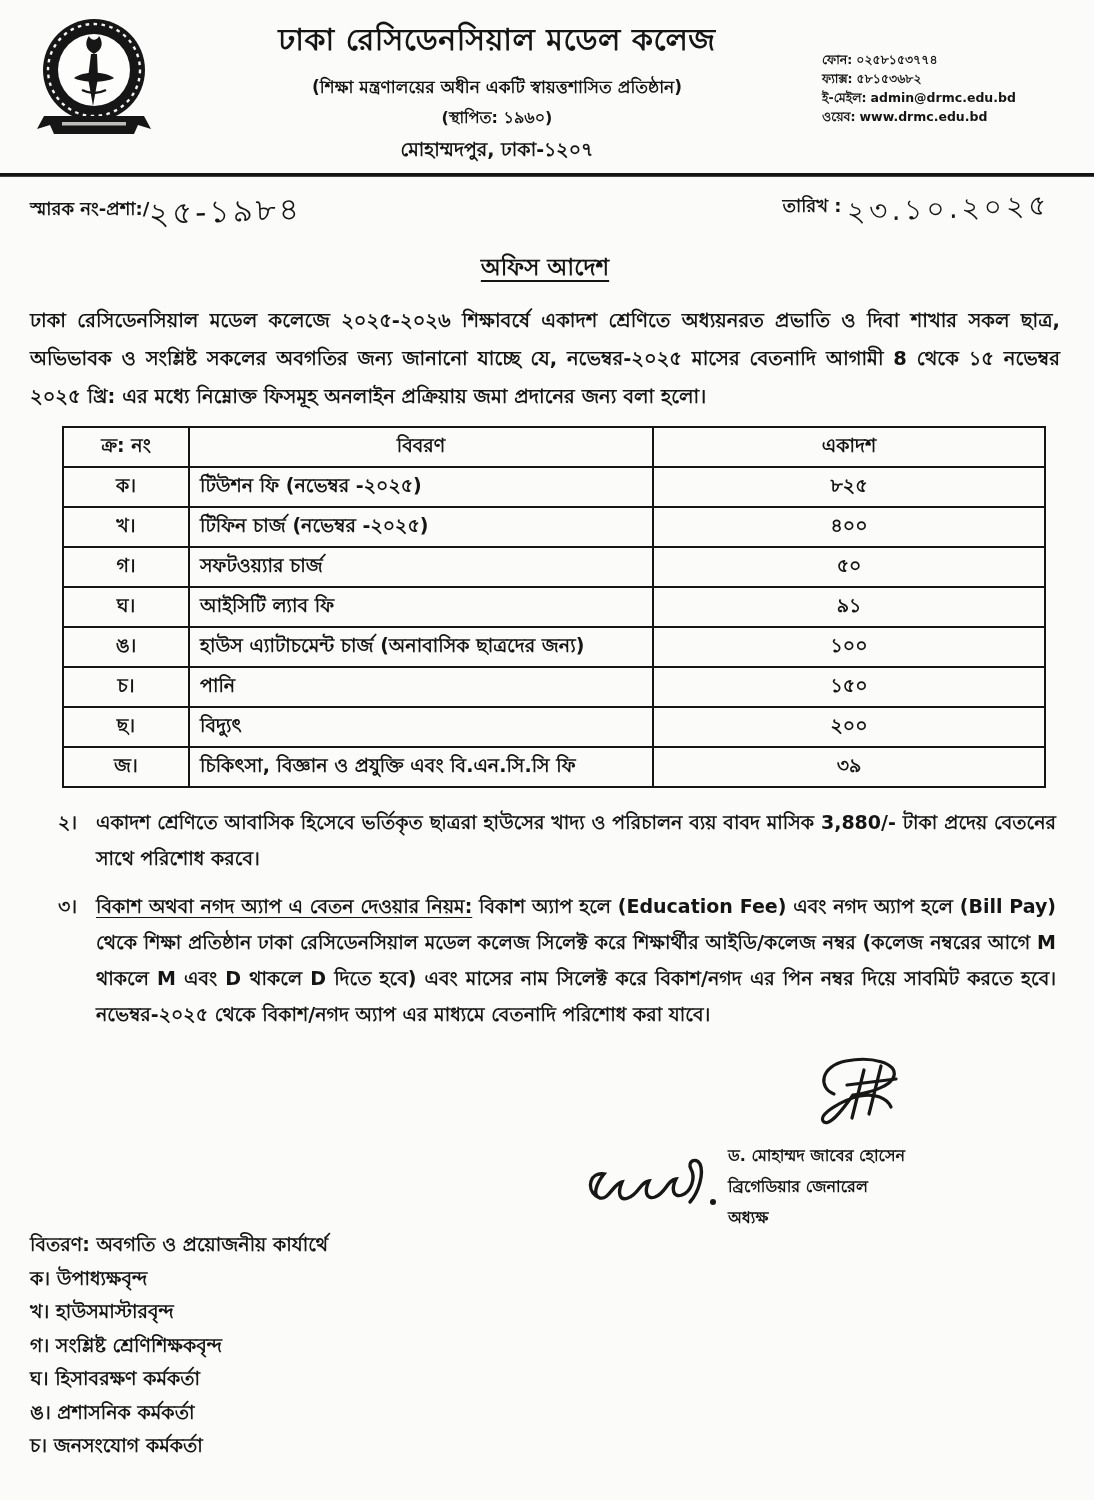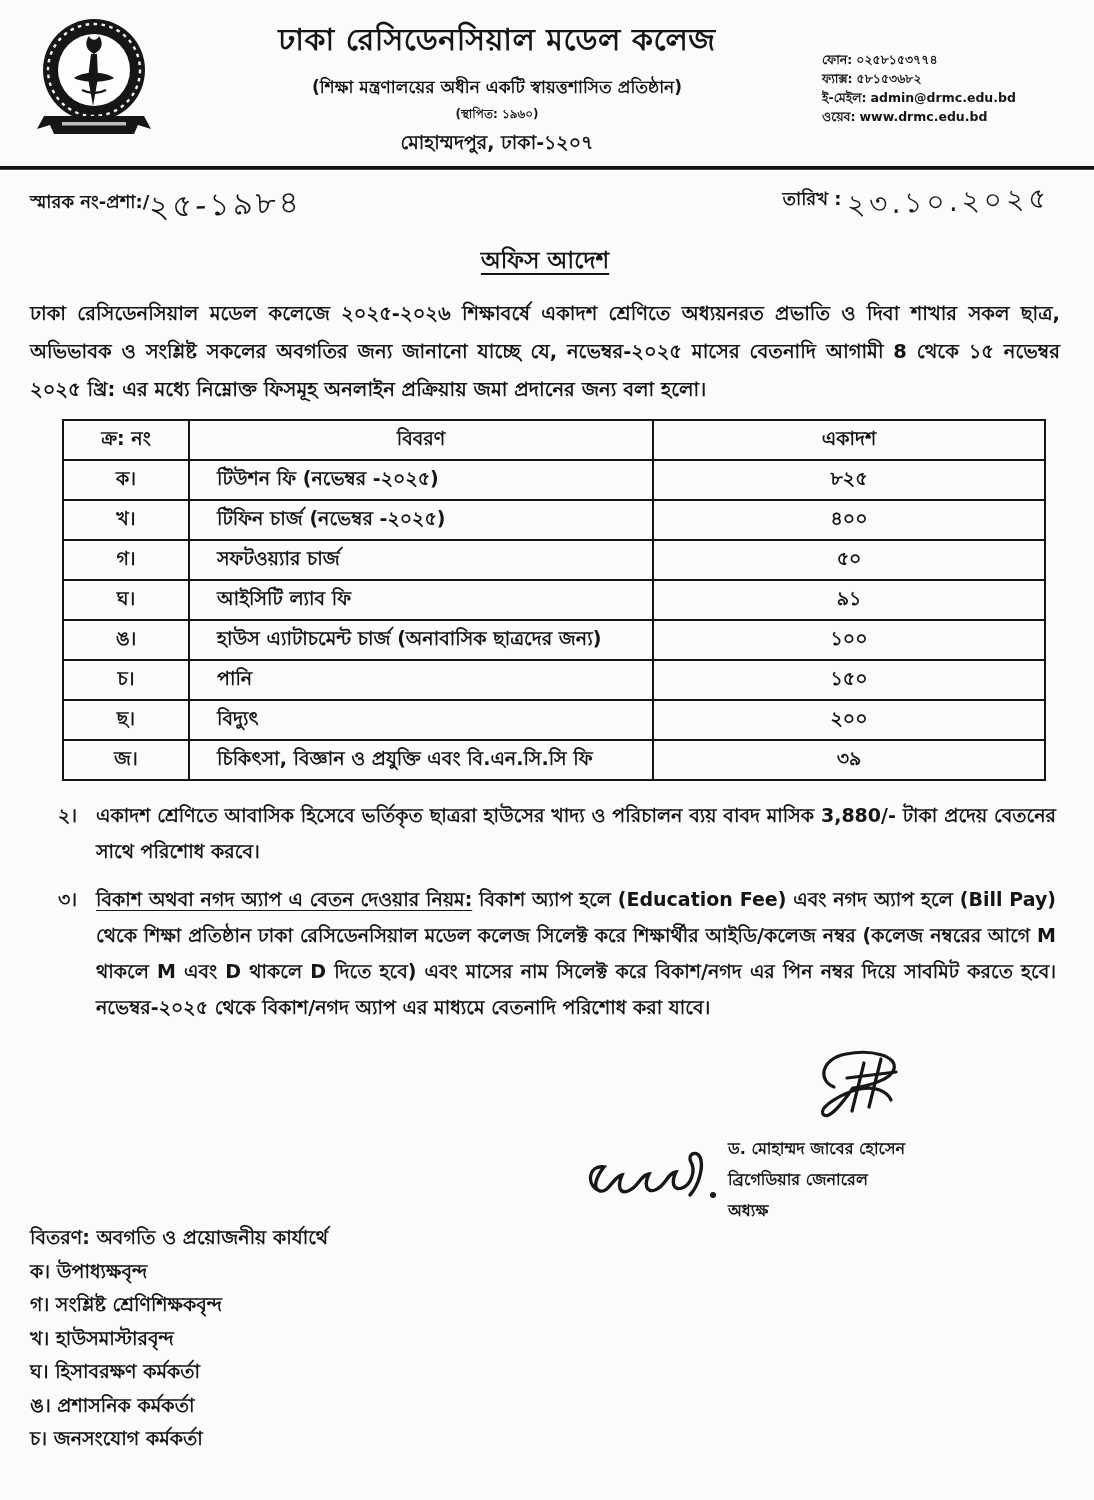--- a/index.html
+++ b/index.html
@@ -7,21 +7,21 @@
   body { height:1500px; overflow:hidden; color:#151515;
          font-family:"DejaVu Sans", sans-serif; }
   .page { width:1094px; height:1060px; padding:10px 34px 0 30px; position:relative; }
 
   
   .header { display:flex; align-items:flex-start; }
   .logo-wrap { width:142px; flex:none; padding-top:2px; }
   .head-center { flex:1; text-align:center; padding-top:6px; }
   .college-name { font-size:30px; font-weight:700; letter-spacing:.5px; }
   .subtitle { font-size:17px; font-weight:700; margin-top:7px; }
-  .established { font-size:12px; font-weight:700; margin-top:3px; }
+  .established { font-size:16px; font-weight:700; margin-top:3px; }
   .address { font-size:19px; font-weight:700; margin-top:3px; }
   .head-contact { width:238px; flex:none; padding-top:40px; font-size:12.5px;
                   font-weight:700; line-height:19px; white-space:nowrap; }
   .contact-line .clabel { margin-right:4px; }
 
   .rule { height:4px; background:#151515; margin:6px -34px 0 -30px;
           border-bottom:1px solid #444; }
 
   
   .memo-row { display:flex; justify-content:space-between; align-items:flex-start; margin-top:10px; }
@@ -35,21 +35,21 @@
   .doc-title { text-align:center; font-size:23px; font-weight:700; margin-top:10px;
                text-decoration:underline; text-underline-offset:5px; }
 
   .body-para { margin-top:14px; font-size:19.5px; font-weight:600;
                line-height:38px; text-align:justify; }
 
   
   table.fees { border-collapse:collapse; margin:10px 0 0 32px; width:982px;
                table-layout:fixed; }
   .fees col.c1{ width:126px; } .fees col.c2{ width:464px; } .fees col.c3{ width:392px; }
-  .fees th, .fees td { border:2px solid #151515; font-size:19px; padding:3px 27px; height:34px; }
+  .fees th, .fees td { border:2px solid #151515; font-size:19px; padding:3px 10px; height:34px; }
   .fees th { font-weight:700; text-align:center; }
   .fees td.sl { text-align:center; font-weight:700; }
   .fees td.desc { font-weight:700; }
   .fees td.amount { text-align:center; font-weight:600; }
   .fees td.total-label { text-align:right; font-weight:700; }
   .fees td.total-amount { text-align:center; font-weight:700; }
 
   
   .note { display:flex; font-size:19px; font-weight:600; line-height:36px; }
   .note-2 { margin-top:16px; }
@@ -208,21 +208,21 @@
       </svg>
       <div class="sig-name">ড. মোহাম্মদ জাবের হোসেন</div>
       <div class="sig-rank">ব্রিগেডিয়ার জেনারেল</div>
       <div class="sig-desig">অধ্যক্ষ</div>
     </div>
   </div>
 
   <div class="dist">
     <div class="dist-heading">বিতরণ: অবগতি ও প্রয়োজনীয় কার্যার্থে</div>
     <div class="dist-item">ক। উপাধ্যক্ষবৃন্দ</div>
+    <div class="dist-item">খ। হাউসমাস্টারবৃন্দ</div>
     <div class="dist-item">গ। সংশ্লিষ্ট শ্রেণিশিক্ষকবৃন্দ</div>
-    <div class="dist-item">খ। হাউসমাস্টারবৃন্দ</div>
     <div class="dist-item">ঘ। হিসাবরক্ষণ কর্মকর্তা</div>
     <div class="dist-item">ঙ। প্রশাসনিক কর্মকর্তা</div>
     <div class="dist-item">চ। জনসংযোগ কর্মকর্তা</div>
 
   </div>
 
 </div>
 
 </body></html>

